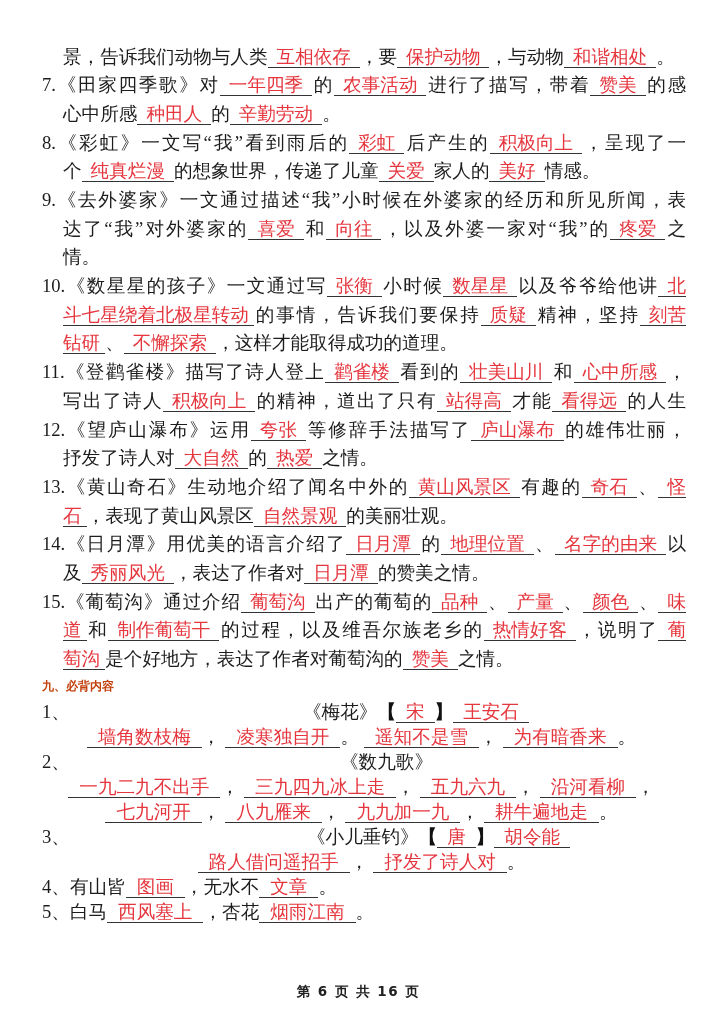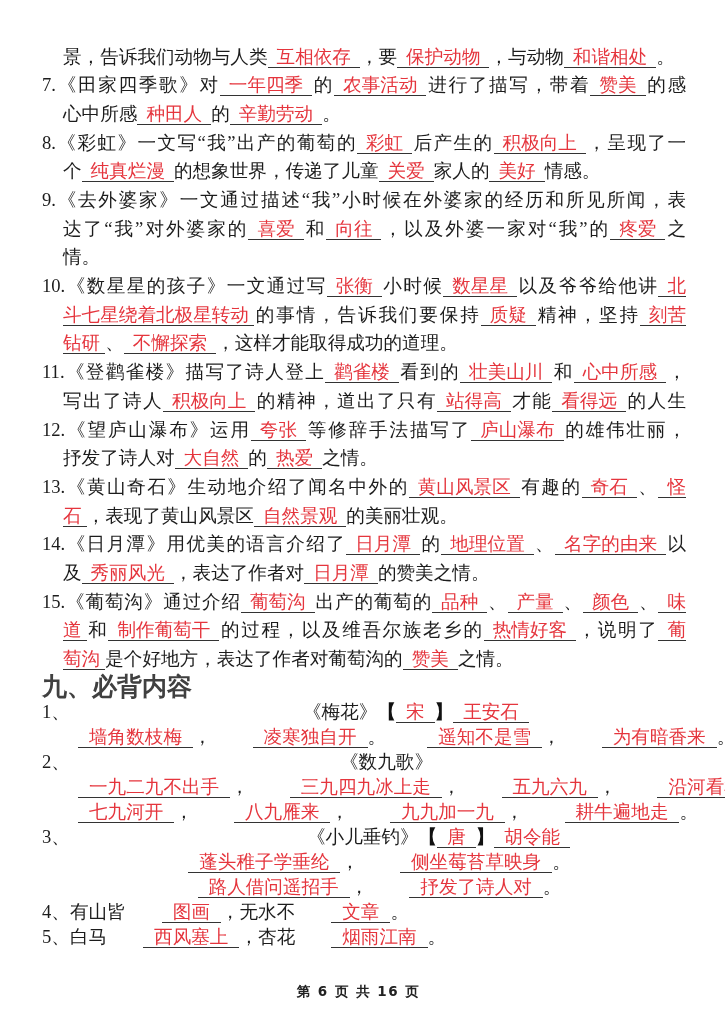--- a/index.html
+++ b/index.html
@@ -28,28 +28,28 @@
       vertical-align: baseline;
       white-space: nowrap;
     }
     .ans.fa { padding: 0 9px; }
     .ans.fa.head { padding: 0 0 0 9px; }
     .ans.fa.tail { padding: 0 5px 0 0; }
     
     .heading {
       height: 25px; line-height: 25px;
       font-family: "DejaVu Sans", sans-serif; font-weight: bold;
-      font-size: 25px; color: #404040;
+      font-size: 12px; color: #c2410c;
     }
     .rline {
       position: relative; height: 25px; line-height: 25px; white-space: nowrap;
     }
     .rline.verse { text-align: center; }
     .rline.verse .txt { margin-right: 5px; }
-    .ans.ra { padding: 0 11px; line-height: 20px; margin-left: 36px; }
+    .ans.ra { padding: 0 11px; line-height: 20px; }
     .rtitle { position: absolute; top: 0; }
     [data-name="recite-item-1"] .rtitle { left: 261px; }
     [data-name="recite-item-2"] .rtitle { left: 298px; }
     [data-name="recite-item-3"] .rtitle { left: 265px; }
     .bracket { font-weight: bold; color: #111; }
     .rtitle .ans.ra { padding: 0 10px; }
     .rtitle .bracket + .ans.ra { margin-left: 0; }
     
     .footer {
       position: absolute; left: -4px; width: 725px; top: 981px;
@@ -64,21 +64,21 @@
 <div class="page" data-name="document-page">
   <div class="fill-list" data-name="fill-in-list">
       <div class="item" data-name="question-item-6-continued">
         <div class="line cont" data-name="text-line"><span class="txt" data-name="text-run">景，告诉我们动物与人类</span><span class="ans fa" data-name="answer-blank">互相依存</span><span class="txt" data-name="text-run">，要</span><span class="ans fa" data-name="answer-blank">保护动物</span><span class="txt" data-name="text-run">，与动物</span><span class="ans fa" data-name="answer-blank">和谐相处</span><span class="txt" data-name="text-run">。</span></div>
       </div>
       <div class="item" data-name="question-item-7">
         <div class="line first just" data-name="text-line"><span class="num" data-name="question-number">7.</span><span class="txt" data-name="text-run">《田家四季歌》对</span><span class="ans fa" data-name="answer-blank">一年四季</span><span class="txt" data-name="text-run">的</span><span class="ans fa" data-name="answer-blank">农事活动</span><span class="txt" data-name="text-run">进行了描写，带着</span><span class="ans fa" data-name="answer-blank">赞美</span><span class="txt" data-name="text-run">的感</span></div>
         <div class="line cont" data-name="text-line"><span class="txt" data-name="text-run">心中所感</span><span class="ans fa" data-name="answer-blank">种田人</span><span class="txt" data-name="text-run">的</span><span class="ans fa" data-name="answer-blank">辛勤劳动</span><span class="txt" data-name="text-run">。</span></div>
       </div>
       <div class="item" data-name="question-item-8">
-        <div class="line first just" data-name="text-line"><span class="num" data-name="question-number">8.</span><span class="txt" data-name="text-run">《彩虹》一文写“我”出产的葡萄的</span><span class="ans fa" data-name="answer-blank">彩虹</span><span class="txt" data-name="text-run">后产生的</span><span class="ans fa" data-name="answer-blank">积极向上</span><span class="txt" data-name="text-run">，呈现了一</span></div>
+        <div class="line first just" data-name="text-line"><span class="num" data-name="question-number">8.</span><span class="txt" data-name="text-run">《彩虹》一文写“我”看到雨后的</span><span class="ans fa" data-name="answer-blank">彩虹</span><span class="txt" data-name="text-run">后产生的</span><span class="ans fa" data-name="answer-blank">积极向上</span><span class="txt" data-name="text-run">，呈现了一</span></div>
         <div class="line cont" data-name="text-line"><span class="txt" data-name="text-run">个</span><span class="ans fa" data-name="answer-blank">纯真烂漫</span><span class="txt" data-name="text-run">的想象世界，传递了儿童</span><span class="ans fa" data-name="answer-blank">关爱</span><span class="txt" data-name="text-run">家人的</span><span class="ans fa" data-name="answer-blank">美好</span><span class="txt" data-name="text-run">情感。</span></div>
       </div>
       <div class="item" data-name="question-item-9">
         <div class="line first just" data-name="text-line"><span class="num" data-name="question-number">9.</span><span class="txt" data-name="text-run">《去外婆家》一文通过描述“我”小时候在外婆家的经历和所见所闻，表</span></div>
         <div class="line cont just" data-name="text-line"><span class="txt" data-name="text-run">达了“我”对外婆家的</span><span class="ans fa" data-name="answer-blank">喜爱</span><span class="txt" data-name="text-run">和</span><span class="ans fa" data-name="answer-blank">向往</span><span class="txt" data-name="text-run">，以及外婆一家对“我”的</span><span class="ans fa" data-name="answer-blank">疼爱</span><span class="txt" data-name="text-run">之</span></div>
         <div class="line cont" data-name="text-line"><span class="txt" data-name="text-run">情。</span></div>
       </div>
       <div class="item" data-name="question-item-10">
         <div class="line first just" data-name="text-line"><span class="num" data-name="question-number">10.</span><span class="txt" data-name="text-run">《数星星的孩子》一文通过写</span><span class="ans fa" data-name="answer-blank">张衡</span><span class="txt" data-name="text-run">小时候</span><span class="ans fa" data-name="answer-blank">数星星</span><span class="txt" data-name="text-run">以及爷爷给他讲</span><span class="ans fa head" data-name="answer-blank">北</span></div>
         <div class="line cont just" data-name="text-line"><span class="ans fa tail" data-name="answer-blank">斗七星绕着北极星转动</span><span class="txt" data-name="text-run">的事情，告诉我们要保持</span><span class="ans fa" data-name="answer-blank">质疑</span><span class="txt" data-name="text-run">精神，坚持</span><span class="ans fa head" data-name="answer-blank">刻苦</span></div>
@@ -112,21 +112,20 @@
         <div class="rline rhead" data-name="item-header-line"><span class="rnum" data-name="item-number">1、</span><span class="rtitle" data-name="poem-title"><span class="txt" data-name="text-run">《梅花》</span><span class="bracket" data-name="bracket-mark">【</span><span class="ans ra" data-name="answer-blank">宋</span><span class="bracket" data-name="bracket-mark">】</span><span class="ans ra" data-name="answer-blank">王安石</span></span></div>
         <div class="rline verse" data-name="poem-verse-line"><span class="ans ra" data-name="answer-blank">墙角数枝梅</span><span class="txt" data-name="text-run">，</span><span class="ans ra" data-name="answer-blank">凌寒独自开</span><span class="txt" data-name="text-run">。</span><span class="ans ra" data-name="answer-blank">遥知不是雪</span><span class="txt" data-name="text-run">，</span><span class="ans ra" data-name="answer-blank">为有暗香来</span><span class="txt" data-name="text-run">。</span></div>
       </div>
       <div class="ritem" data-name="recite-item-2">
         <div class="rline rhead" data-name="item-header-line"><span class="rnum" data-name="item-number">2、</span><span class="rtitle" data-name="poem-title"><span class="txt" data-name="text-run">《数九歌》</span></span></div>
         <div class="rline verse" data-name="poem-verse-line"><span class="ans ra" data-name="answer-blank">一九二九不出手</span><span class="txt" data-name="text-run">，</span><span class="ans ra" data-name="answer-blank">三九四九冰上走</span><span class="txt" data-name="text-run">，</span><span class="ans ra" data-name="answer-blank">五九六九</span><span class="txt" data-name="text-run">，</span><span class="ans ra" data-name="answer-blank">沿河看柳</span><span class="txt" data-name="text-run">，</span></div>
         <div class="rline verse" data-name="poem-verse-line"><span class="ans ra" data-name="answer-blank">七九河开</span><span class="txt" data-name="text-run">，</span><span class="ans ra" data-name="answer-blank">八九雁来</span><span class="txt" data-name="text-run">，</span><span class="ans ra" data-name="answer-blank">九九加一九</span><span class="txt" data-name="text-run">，</span><span class="ans ra" data-name="answer-blank">耕牛遍地走</span><span class="txt" data-name="text-run">。</span></div>
       </div>
       <div class="ritem" data-name="recite-item-3">
         <div class="rline rhead" data-name="item-header-line"><span class="rnum" data-name="item-number">3、</span><span class="rtitle" data-name="poem-title"><span class="txt" data-name="text-run">《小儿垂钓》</span><span class="bracket" data-name="bracket-mark">【</span><span class="ans ra" data-name="answer-blank">唐</span><span class="bracket" data-name="bracket-mark">】</span><span class="ans ra" data-name="answer-blank">胡令能</span></span></div>
-        <div class="rline verse" data-name="poem-verse-line"><span class="ans ra" data-name="answer-blank">蓬头稚子学垂纶</span><span class="txt" data-name="text-run">，</span><span class="ans ra" data-name="answer-blank">侧坐莓苔草映身</span><span class="txt" data-name="text-run">。</span></div>
         <div class="rline verse" data-name="poem-verse-line"><span class="ans ra" data-name="answer-blank">路人借问遥招手</span><span class="txt" data-name="text-run">，</span><span class="ans ra" data-name="answer-blank">抒发了诗人对</span><span class="txt" data-name="text-run">。</span></div>
       </div>
       <div class="ritem" data-name="recite-item-4">
         <div class="rline rhead" data-name="item-header-line"><span class="rnum" data-name="item-number">4、</span><span class="txt" data-name="text-run">有山皆</span><span class="ans ra" data-name="answer-blank">图画</span><span class="txt" data-name="text-run">，无水不</span><span class="ans ra" data-name="answer-blank">文章</span><span class="txt" data-name="text-run">。</span></div>
       </div>
       <div class="ritem" data-name="recite-item-5">
         <div class="rline rhead" data-name="item-header-line"><span class="rnum" data-name="item-number">5、</span><span class="txt" data-name="text-run">白马</span><span class="ans ra" data-name="answer-blank">西风塞上</span><span class="txt" data-name="text-run">，杏花</span><span class="ans ra" data-name="answer-blank">烟雨江南</span><span class="txt" data-name="text-run">。</span></div>
       </div>
     </div>
 </div>

